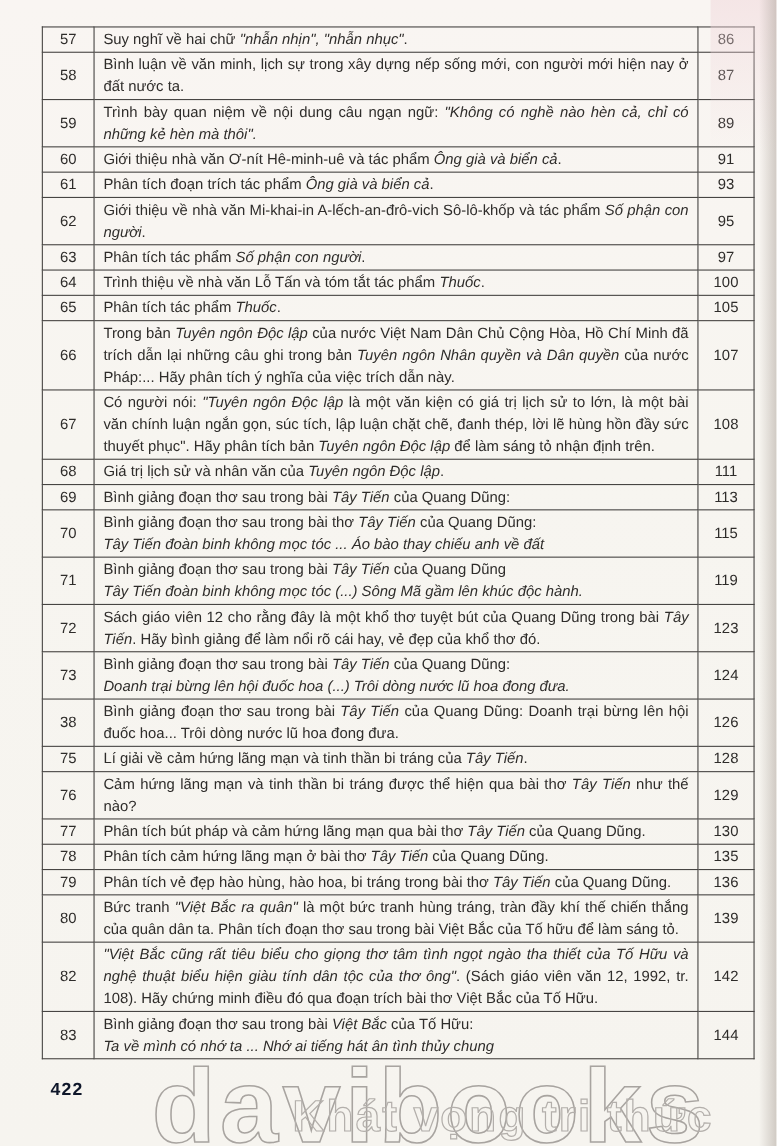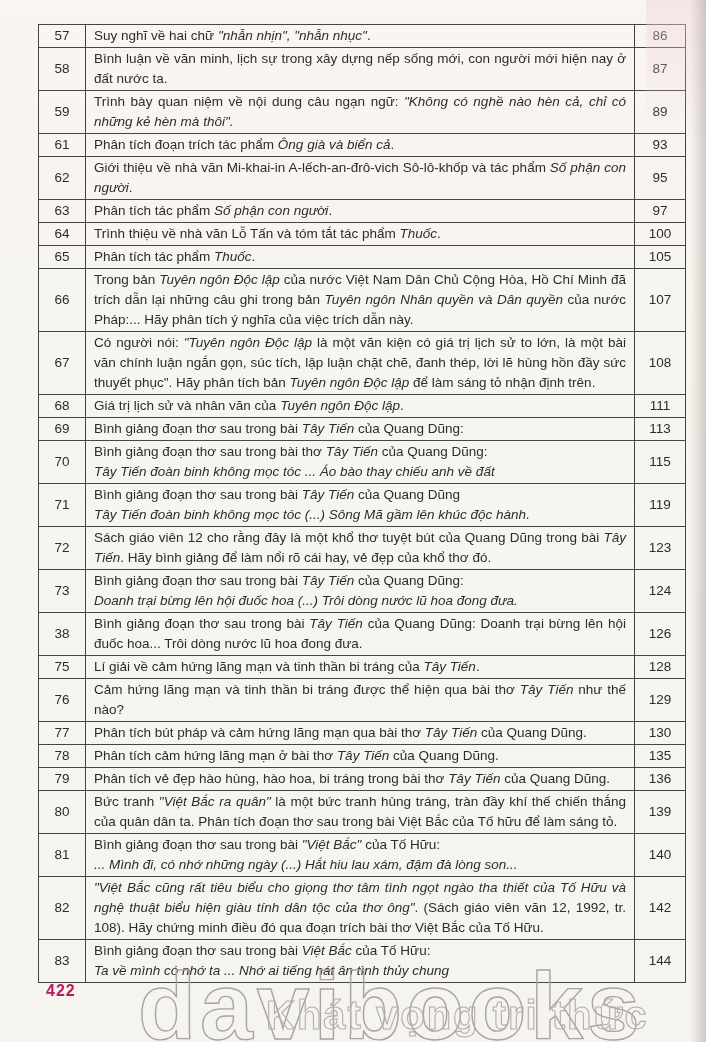--- a/index.html
+++ b/index.html
@@ -27,21 +27,21 @@
   }
   table.toc td { border: 1px solid #474543; vertical-align: middle; }
   td.col-no   { width: 42px; text-align: center; padding: 1px 2px; }
   td.col-text { padding: 1px 8px; margin-top: 16px; }
   td.col-page { width: 46px; text-align: center; padding: 1px 2px; }
   .line { text-align: justify; }
   .line.poem { font-style: italic; }
   .it { font-style: italic; }
   .footer-num {
     position: absolute; left: 46px; top: 982px;
-    font-weight: bold; font-size: 16px; color: #be185d;
+    font-weight: bold; font-size: 16px; color: #0f172a;
     letter-spacing: 1px; z-index: 2;
   }
   .wm {
     position: absolute; pointer-events: none; z-index: 5;
     color: transparent; -webkit-text-stroke: 1.4px #a8a4a0;
     font-weight: bold; white-space: nowrap;
   }
   .wm1 { left: 138px; top: 912px; font-size: 95px; letter-spacing: 4px; margin-top: 40px; }
   .wm2 { left: 266px; top: 993px; font-size: 40px; letter-spacing: 2px;
          -webkit-text-stroke: 1.1px #b3afab; }
@@ -70,20 +70,27 @@
           <td class="col-page">87</td>
         </tr>
         <tr>
           <td class="col-no">59</td>
           <td class="col-text">
             <div class="line"><span>Trình bày quan niệm về nội dung câu ngạn ngữ: </span><span class="it">"Không có nghề nào hèn cả, chỉ có những kẻ hèn mà thôi".</span></div>
           </td>
           <td class="col-page">89</td>
         </tr>
         <tr>
+          <td class="col-no">60</td>
+          <td class="col-text">
+            <div class="line"><span>Giới thiệu nhà văn Ơ-nít Hê-minh-uê và tác phẩm </span><span class="it">Ông già và biển cả</span><span>.</span></div>
+          </td>
+          <td class="col-page">91</td>
+        </tr>
+        <tr>
           <td class="col-no">61</td>
           <td class="col-text">
             <div class="line"><span>Phân tích đoạn trích tác phẩm </span><span class="it">Ông già và biển cả</span><span>.</span></div>
           </td>
           <td class="col-page">93</td>
         </tr>
         <tr>
           <td class="col-no">62</td>
           <td class="col-text">
             <div class="line"><span>Giới thiệu về nhà văn Mi-khai-in A-lếch-an-đrô-vich Sô-lô-khốp và tác phẩm </span><span class="it">Số phận con người</span><span>.</span></div>
@@ -211,28 +218,20 @@
             <div class="line"><span>Phân tích vẻ đẹp hào hùng, hào hoa, bi tráng trong bài thơ </span><span class="it">Tây Tiến</span><span> của Quang Dũng.</span></div>
           </td>
           <td class="col-page">136</td>
         </tr>
         <tr>
           <td class="col-no">80</td>
           <td class="col-text">
             <div class="line"><span>Bức tranh </span><span class="it">"Việt Bắc ra quân"</span><span> là một bức tranh hùng tráng, tràn đầy khí thế chiến thắng của quân dân ta. Phân tích đoạn thơ sau trong bài Việt Bắc của Tố hữu để làm sáng tỏ.</span></div>
           </td>
           <td class="col-page">139</td>
-        </tr>
-        <tr>
-          <td class="col-no">81</td>
-          <td class="col-text">
-            <div class="line"><span>Bình giảng đoạn thơ sau trong bài </span><span class="it">"Việt Bắc"</span><span> của Tố Hữu:</span></div>
-            <div class="line poem"><span class="it">... Mình đi, có nhớ những ngày (...) Hắt hiu lau xám, đậm đà lòng son...</span></div>
-          </td>
-          <td class="col-page">140</td>
         </tr>
         <tr>
           <td class="col-no">82</td>
           <td class="col-text">
             <div class="line"><span class="it">"Việt Bắc cũng rất tiêu biểu cho giọng thơ tâm tình ngọt ngào tha thiết của Tố Hữu và nghệ thuật biểu hiện giàu tính dân tộc của thơ ông"</span><span>. (Sách giáo viên văn 12, 1992, tr. 108). Hãy chứng minh điều đó qua đoạn trích bài thơ Việt Bắc của Tố Hữu.</span></div>
           </td>
           <td class="col-page">142</td>
         </tr>
         <tr>
           <td class="col-no">83</td>

